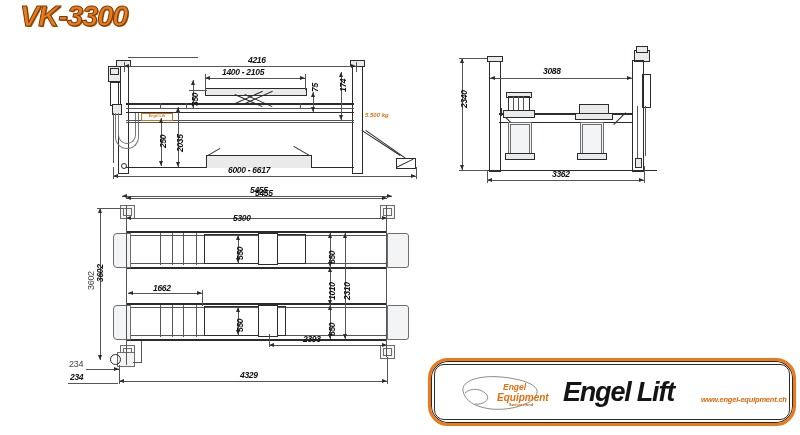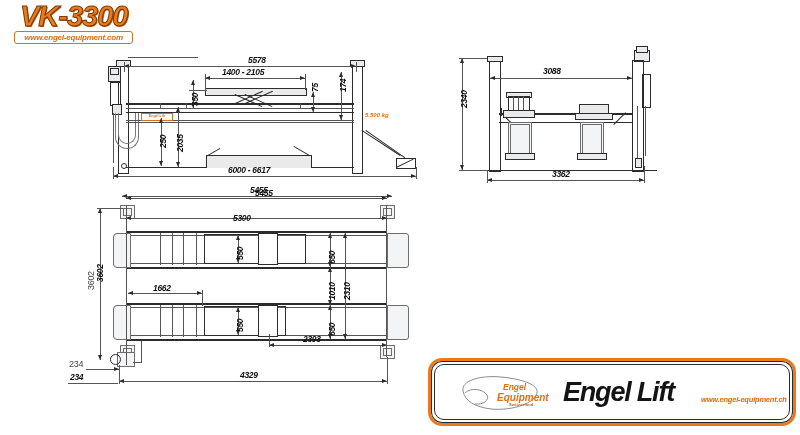--- a/index.html
+++ b/index.html
@@ -41,21 +41,21 @@
   .arrU{border-bottom:5px solid #2c2c2c;}
   .arrD{border-top:5px solid #2c2c2c;}
   .orangelbl{position:absolute;font-size:6px;font-weight:bold;font-style:italic;
        color:#e2700f;white-space:nowrap;}
   .tinybadge{position:absolute;border:1px solid #d2741c;background:#fff;
        font-size:3.6px;font-weight:bold;color:#d2741c;text-align:center;
        line-height:5px;white-space:nowrap;overflow:hidden;}
 
   
   #logo-panel{position:absolute;left:428px;top:358px;width:362px;height:62px;
-       border:3px solid #ea7a1c;border-radius:14px;background:#fff;
+       border:3px solid #ea7a1c;border-radius:20px;background:#fff;
        box-shadow:0 0 0 1px #2a2a2a inset;}
   #logo-inner{position:absolute;left:3px;top:3px;right:3px;bottom:3px;
        border:1px solid #2a2a2a;border-radius:10px;background:#fff;}
   #engel-lift-word{position:absolute;left:128px;top:12px;font-size:27px;
        font-weight:bold;font-style:italic;color:#141414;letter-spacing:-1.2px;
        -webkit-text-stroke:2.5px #ea7a1c;paint-order:stroke fill;}
   #engel-lift-word span{-webkit-text-stroke:0;}
   #logo-url{position:absolute;left:266px;top:30px;font-size:7.5px;font-weight:bold;
        font-style:italic;color:#e06a10;letter-spacing:-.2px;}
   #mark-wrap{position:absolute;left:22px;top:8px;width:92px;height:42px;}
@@ -66,21 +66,20 @@
   #mark-sub{position:absolute;left:52px;top:29px;font-size:4px;font-weight:bold;
        color:#c25c0a;letter-spacing:.2px;}
 </style>
 </head>
 <body>
 
 <div class="sheet">
 
   <div id="title-block">
     <div id="model-name">VK-3300</div>
-    <div class="urlbar" id="url-com">www.engel-equipment.com</div>
   </div>
 
   <div class="ln h thin" style="left:128px;top:57px;width:70px;"></div>
 
   <div>
 
     <div class="box" style="left:118px;top:62px;width:9px;height:110px;"></div>
     <div class="boxf" style="left:116px;top:60px;width:13px;height:5px;"></div>
 
     <div class="boxf" style="left:108px;top:66px;width:11px;height:14px;"></div>
@@ -124,21 +123,21 @@
 
     <div class="tinybadge" style="left:141px;top:113px;width:30px;height:6px;">Engel Lift</div>
 
     <div class="orangelbl" style="left:365px;top:112px;">5.500 kg</div>
 
     <div class="ln h thin" style="left:124px;top:66px;width:232px;"></div>
     <div class="arrL" style="left:124px;top:64px;"></div>
     <div class="arrR" style="left:351px;top:64px;"></div>
     <div class="ln v thin" style="left:124px;top:62px;height:10px;"></div>
     <div class="ln v thin" style="left:356px;top:62px;height:10px;"></div>
-    <div class="dim" style="left:248px;top:55px;">5578</div>
+    <div class="dim" style="left:248px;top:55px;">4216</div>
 
     <div class="ln h thin" style="left:205px;top:78px;width:100px;"></div>
     <div class="arrL" style="left:205px;top:76px;"></div>
     <div class="arrR" style="left:300px;top:76px;"></div>
     <div class="ln v thin" style="left:205px;top:74px;height:16px;"></div>
     <div class="ln v thin" style="left:305px;top:74px;height:16px;"></div>
     <div class="dim" style="left:222px;top:67px;">1400 - 2105</div>
 
     <div class="ln v thin" style="left:193px;top:80px;height:28px;"></div>
     <div class="arrU" style="left:191px;top:80px;"></div>

